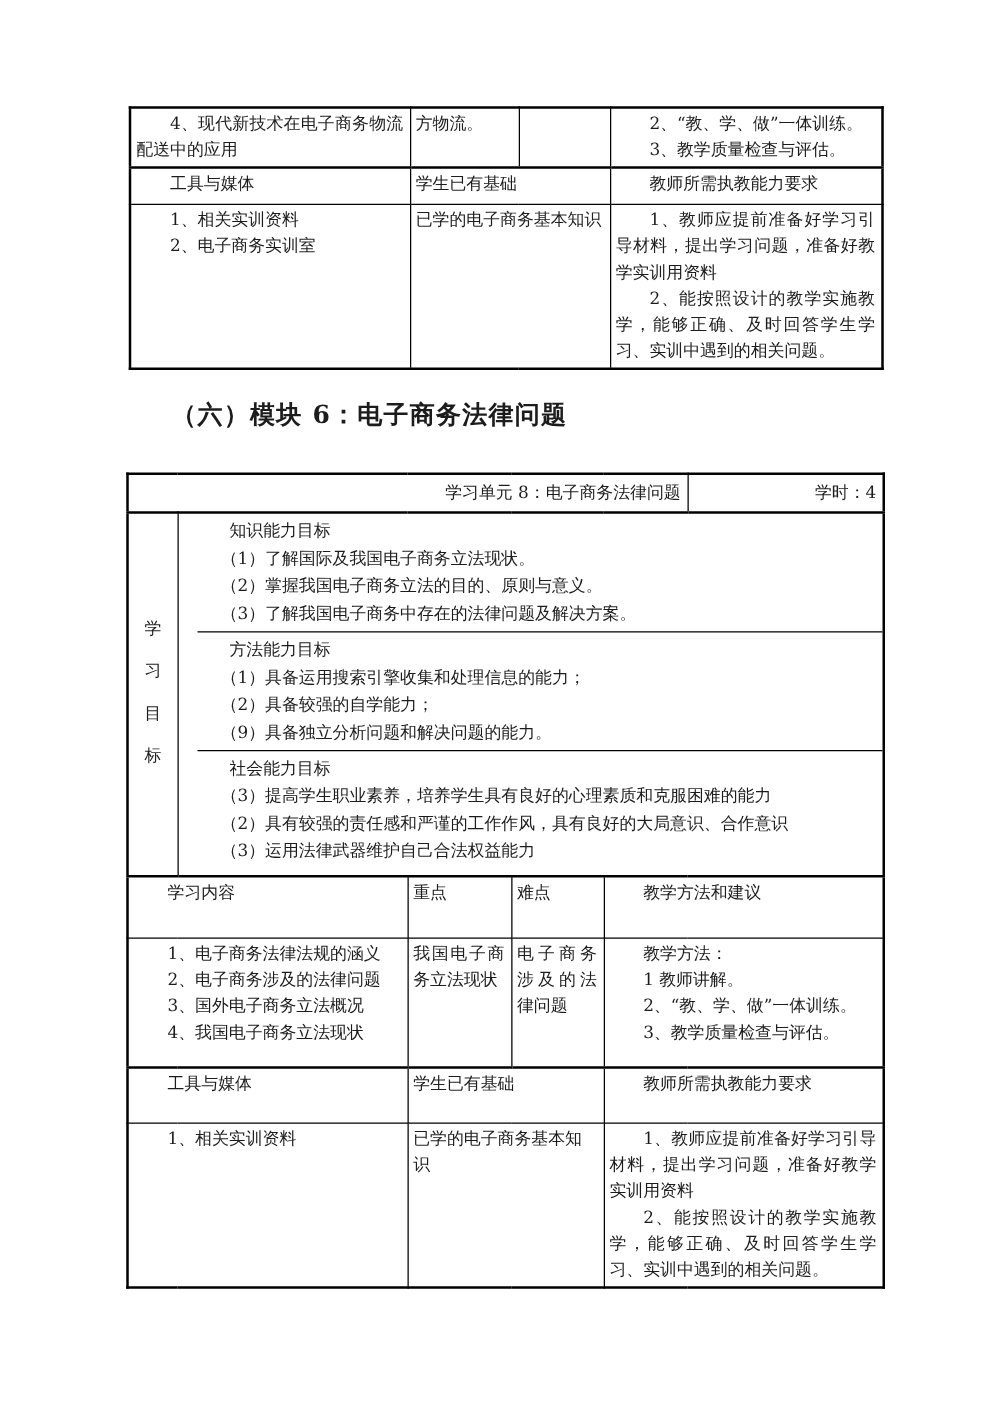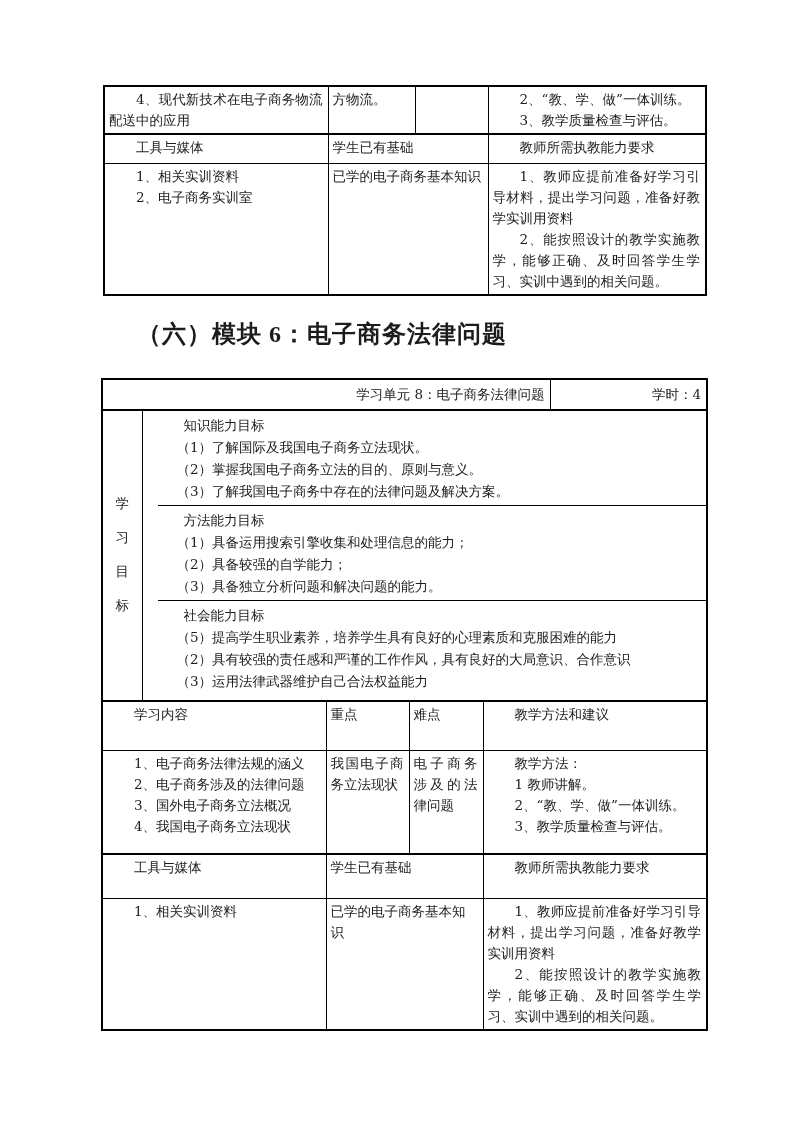--- a/index.html
+++ b/index.html
@@ -48,24 +48,23 @@
   .vcell { padding:0 !important; }
   .vlabel {
     height:286px;
     display:flex; flex-direction:column;
     align-items:center; justify-content:center;
     gap:13px; font-size:13.5px;
   }
   .section-heading {
     position:absolute;
     left:137px; top:318px;
-    font-size:24px; font-weight:bold;
+    font-size:20px; font-weight:bold;
     letter-spacing:1px;
     white-space:nowrap;
-    font-family:Liberation Serif, serif;
   }
   .hrow td { height:24px; }
   .unit-header td { height:25px; line-height:24px; }
   .ch-row td { height:44px; }
   .content-row td { height:98px; }
   .tools-head td { height:39px; }
   .tools-last td { height:122px; }
   .req-para { text-indent:2em; text-align:justify; }
 </style>
 </head>
@@ -155,25 +154,25 @@
           <div class="goal-sec sec-knowledge">
             <div class="sec-title">知识能力目标</div>
             <div>（1）了解国际及我国电子商务立法现状。</div>
             <div>（2）掌握我国电子商务立法的目的、原则与意义。</div>
             <div>（3）了解我国电子商务中存在的法律问题及解决方案。</div>
           </div>
           <div class="goal-sec sec-method">
             <div class="sec-title">方法能力目标</div>
             <div>（1）具备运用搜索引擎收集和处理信息的能力；</div>
             <div>（2）具备较强的自学能力；</div>
-            <div>（3）具备独立分析问题和解决问题的能力。</div>
+            <div>（9）具备独立分析问题和解决问题的能力。</div>
           </div>
           <div class="goal-sec sec-social">
             <div class="sec-title">社会能力目标</div>
-            <div>（5）提高学生职业素养，培养学生具有良好的心理素质和克服困难的能力</div>
+            <div>（3）提高学生职业素养，培养学生具有良好的心理素质和克服困难的能力</div>
             <div>（2）具有较强的责任感和严谨的工作作风，具有良好的大局意识、合作意识</div>
             <div>（3）运用法律武器维护自己合法权益能力</div>
           </div>
         </td>
       </tr>
 
       <tr class="ch-row">
         <td colspan="2">
           <div class="ind2">学习内容</div>
         </td>

